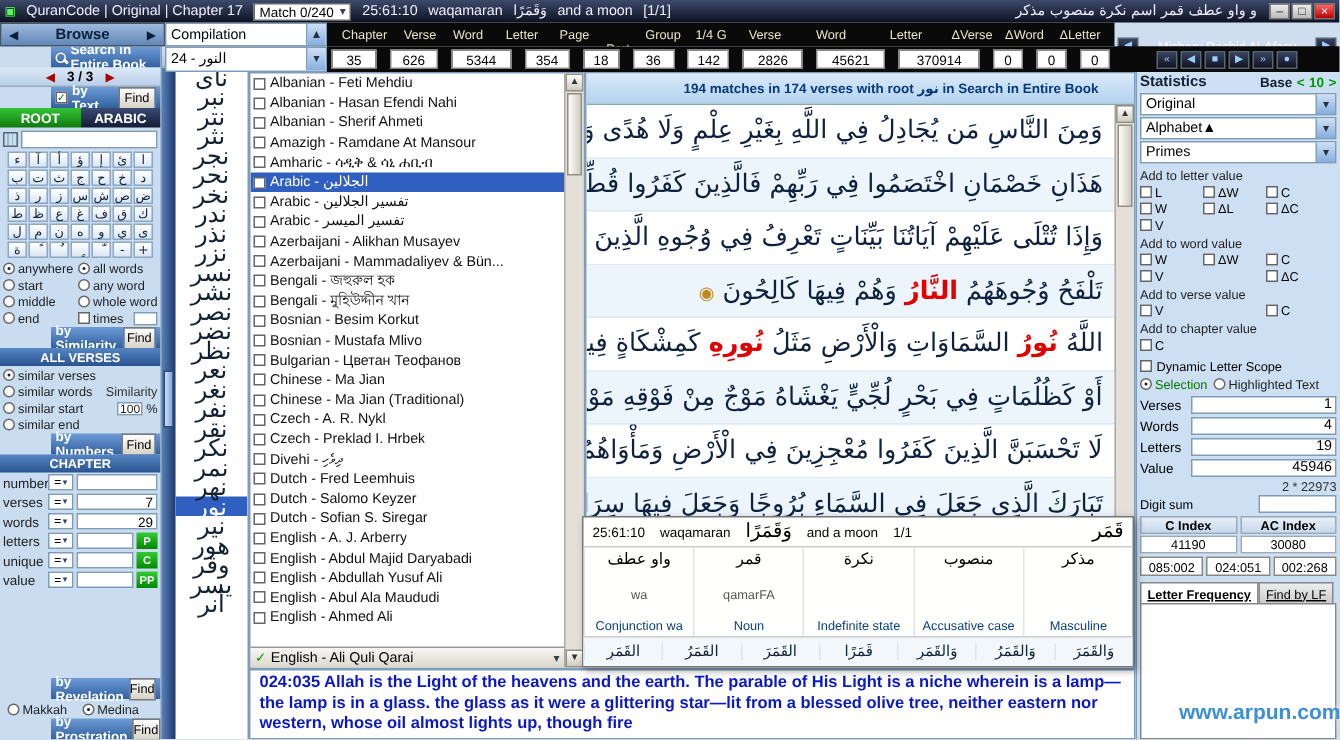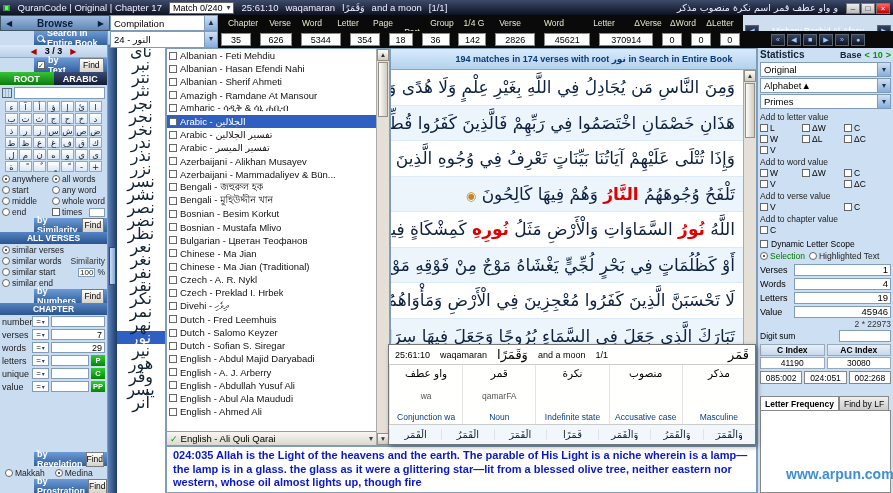--- a/index.html
+++ b/index.html
@@ -140,21 +140,21 @@
 .st-count .val{flex:1;height:12px;background:#fff;border:1px solid #7f9db9;display:flex;align-items:center;justify-content:flex-end;padding-right:2px;font-size:9.5px;}
 .st-fact{text-align:right;color:#333;font-size:8.5px;flex:none;height:10px;}
 .st-digit{display:flex;align-items:center;gap:3px;height:13px;flex:none;}
 .st-digit .val{width:52px;height:12px;background:#fff;border:1px solid #7f9db9;margin-left:auto;}
 .st-idx-h{display:flex;gap:2px;flex:none;margin-top:2px;}
 .st-idx-h div{flex:1;background:linear-gradient(#e8eff8,#c6d8ec);border:1px solid #9ab;text-align:center;font-weight:bold;height:12px;line-height:11px;}
 .st-idx-v{display:flex;gap:2px;flex:none;margin-top:1px;}
 .st-idx-v div{flex:1;background:#fff;border:1px solid #9ab;text-align:center;height:12px;line-height:11px;}
 .st-vbtns{display:flex;gap:2px;margin-top:2px;flex:none;}
 .st-vbtns div{flex:1;background:#fff;border:1px solid #888;text-align:center;height:13px;line-height:12px;font-size:8.5px;}
-.st-tabs{display:flex;margin-top:12px;flex:none;height:14px;}
+.st-tabs{display:flex;margin-top:4px;flex:none;height:14px;text-decoration:underline;}
 .st-tab{padding:0 4px;border:1px solid #888;border-bottom:none;background:linear-gradient(#eee,#ccc);display:flex;align-items:center;font-size:8.5px;white-space:nowrap;}
 .st-tab.active{background:#fff;font-weight:bold;}
 .st-white{flex:1;background:#fff;border:1px solid #888;}
 
 
 .bottom-tr{position:absolute;left:166px;top:446px;width:591px;bottom:0;background:#fff;border:1px solid #7f9db9;padding:2px 6px;overflow:hidden;z-index:8;}
 .bottom-tr .txt{color:#0a18c8;font-weight:bold;font-size:11px;line-height:13.5px;}
 .watermark{position:absolute;left:786px;top:466px;font-size:14px;font-weight:bold;color:#3d8fd6;z-index:20;text-shadow:0 0 3px #fff;}
 </style>
 </head>
@@ -576,25 +576,25 @@
         <div class="tr-item">
           <span class="cb"></span>
           <span class="lbl">Dutch - Salomo Keyzer</span>
         </div>
         <div class="tr-item">
           <span class="cb"></span>
           <span class="lbl">Dutch - Sofian S. Siregar</span>
         </div>
         <div class="tr-item">
           <span class="cb"></span>
+          <span class="lbl">English - A. J. Arberry</span>
+        </div>
+        <div class="tr-item">
+          <span class="cb"></span>
           <span class="lbl">English - Abdul Majid Daryabadi</span>
-        </div>
-        <div class="tr-item">
-          <span class="cb"></span>
-          <span class="lbl">English - A. J. Arberry</span>
         </div>
         <div class="tr-item">
           <span class="cb"></span>
           <span class="lbl">English - Abdullah Yusuf Ali</span>
         </div>
         <div class="tr-item">
           <span class="cb"></span>
           <span class="lbl">English - Abul Ala Maududi</span>
         </div>
         <div class="tr-item">

